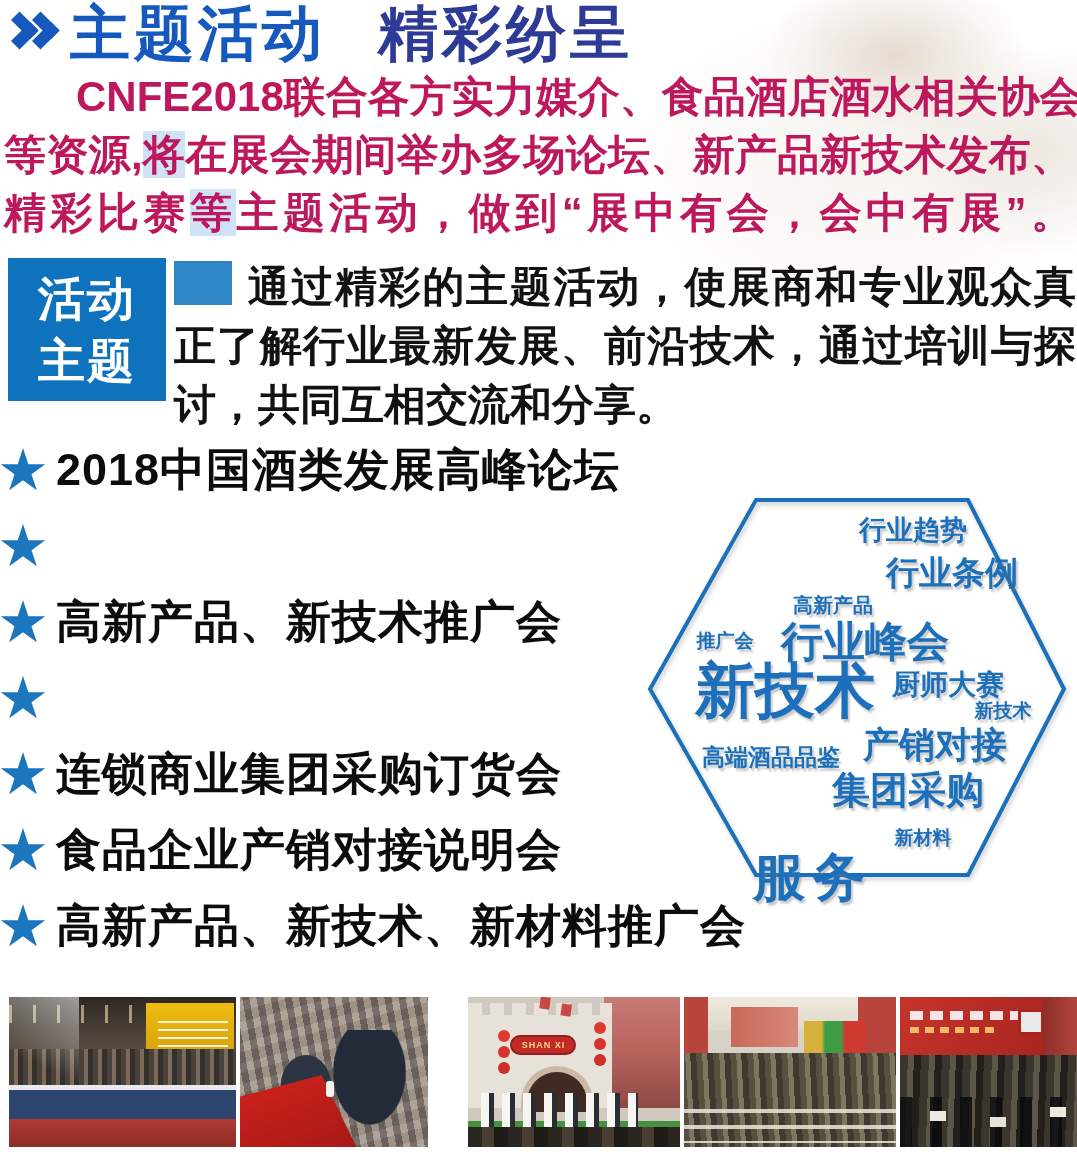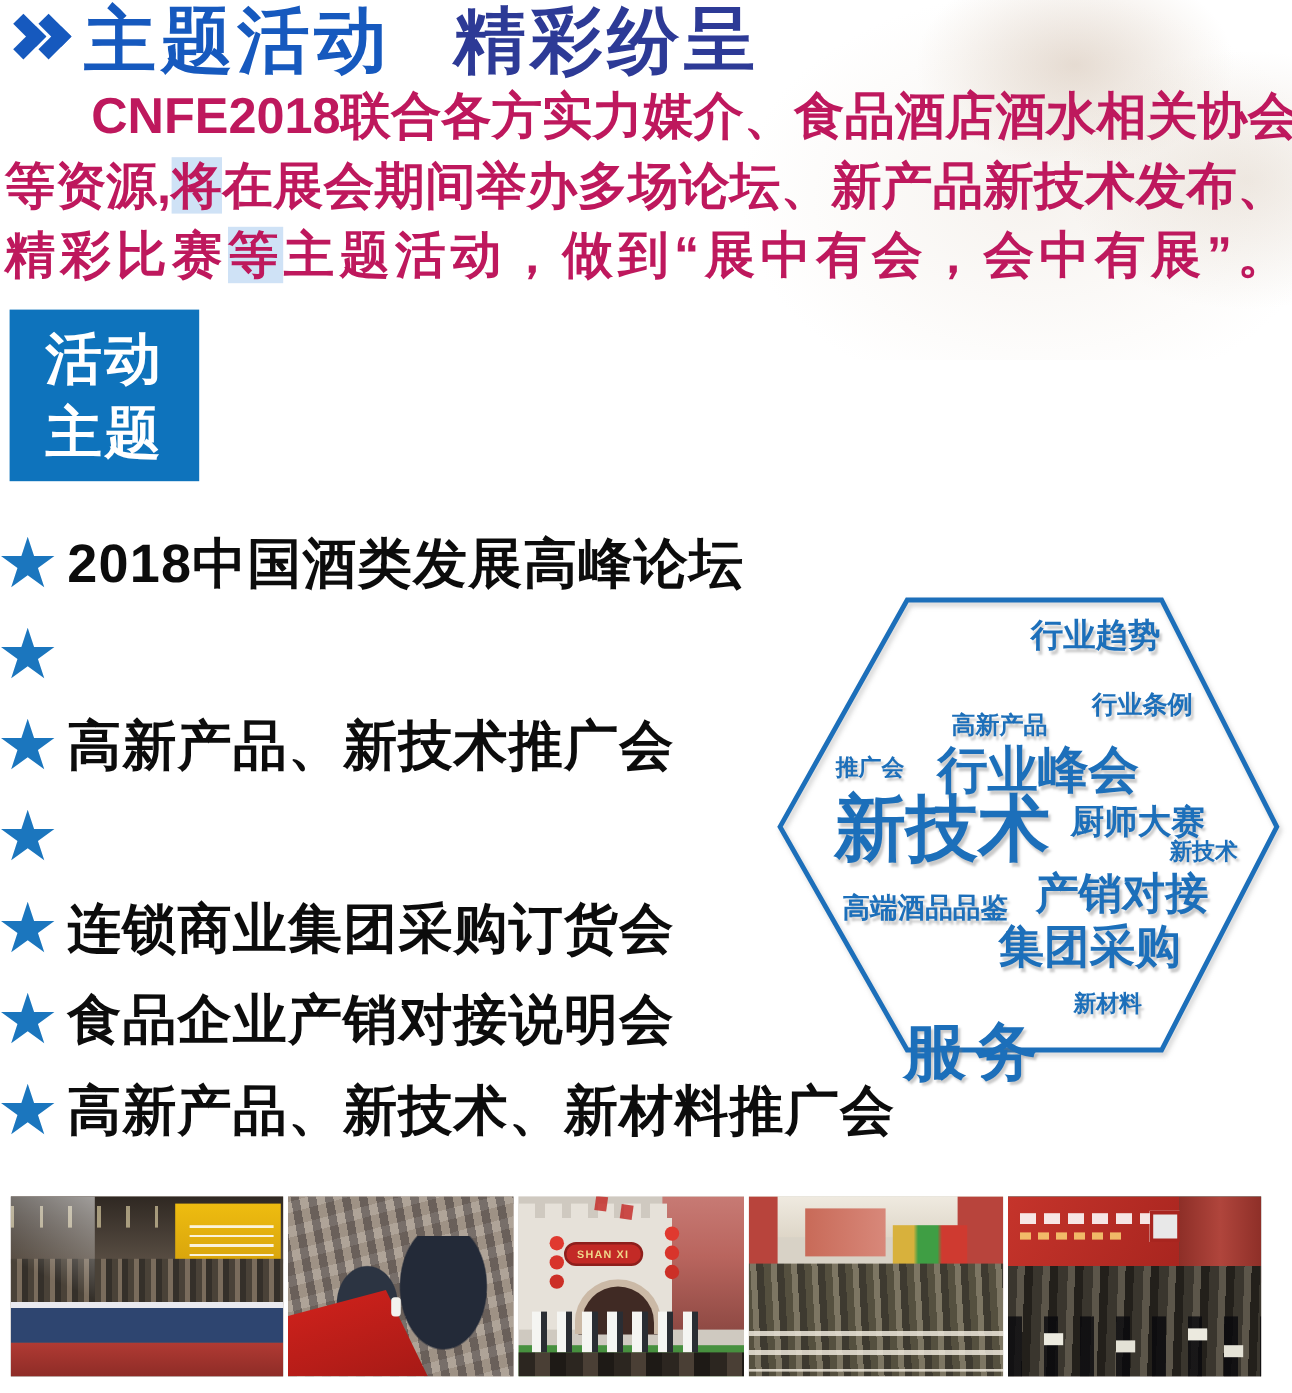--- a/index.html
+++ b/index.html
@@ -45,21 +45,21 @@
   .star{color:#1B76BE;font-size:58px;line-height:1;width:58px;margin-left:-6px;margin-right:4px;text-align:center;flex:0 0 auto;}
   .etext{font-size:45px;font-weight:900;color:#0c0c0c;white-space:nowrap;letter-spacing:1px;}
 
   
   .wordcloud{position:absolute;left:647px;top:493px;width:420px;height:390px;}
   .wordcloud svg{position:absolute;inset:0;filter:drop-shadow(2px 3px 2px rgba(120,120,120,.35));}
   .w{position:absolute;transform:translate(-50%,-50%);color:#1C6FBA;font-weight:800;white-space:nowrap;
      text-shadow:2px 3px 2px rgba(120,120,120,.40);line-height:1;}
   .w1{left:266px;top:37px;font-size:27px;}
   .w2{left:160px;top:79px;font-size:33px;}
-  .w3{left:305px;top:95px;font-size:21px;}
+  .w3{left:305px;top:79px;font-size:33px;}
   .w4{left:186px;top:112px;font-size:20px;}
   .w5{left:78px;top:147px;font-size:19px;}
   .w6{left:218px;top:149px;font-size:42px;}
   .w7{left:138px;top:198px;font-size:60px;font-weight:900;}
   .w8{left:301px;top:192px;font-size:28px;}
   .w9{left:356px;top:217px;font-size:19px;}
   .w10{left:288px;top:252px;font-size:36px;}
   .w11{left:124px;top:264px;font-size:23px;}
   .w12{left:261px;top:297px;font-size:38px;}
   .w13{left:166px;top:340px;font-size:52px;letter-spacing:8px;margin-top:44px;}
@@ -79,21 +79,21 @@
   .p1 .carpet{left:0;bottom:0;right:0;height:28px;background:linear-gradient(180deg,#b03a33,#8e2c27);}
   .p1 .flare{left:0;top:0;width:70px;height:100px;background:linear-gradient(205deg,rgba(255,255,255,.55),transparent 65%);}
 
   .p2{width:188px;background:#97897c;}
   .p2 .mottle{inset:0;background:repeating-linear-gradient(80deg,rgba(50,45,48,.45) 0 7px,rgba(172,162,150,.35) 7px 14px),repeating-linear-gradient(-15deg,rgba(242,236,228,.28) 0 9px,transparent 9px 20px);}
   .p2 .suit1{left:46%;top:22%;width:46%;height:70%;background:radial-gradient(ellipse at 50% 40%,#232a38 0 58%,transparent 60%);}
   .p2 .suit2{left:18%;top:38%;width:34%;height:48%;background:radial-gradient(ellipse at 50% 45%,#2c3442 0 55%,transparent 57%);}
   .p2 .red-table{left:0;bottom:0;width:62%;height:48%;background:linear-gradient(160deg,#d2221c,#a61a16);clip-path:polygon(0 30%,70% 0,100% 100%,0 100%);}
   .p2 .bottles{left:46%;top:56%;width:8px;height:16px;background:#f2f2ee;border-radius:3px;box-shadow:30px 14px 0 #ececе8,62px -8px 0 #f5f5f0,-20px 30px 0 #ececе8,44px 40px 0 #f2f2ee;}
 
-  .p3{width:188px;background:#cfc9c0;}
+  .p3{width:212px;background:#cfc9c0;margin-left:36px;}
   .p3 .hallbg{right:0;top:0;width:36%;height:74%;background:linear-gradient(180deg,#c77a74,#b9655e 45%,#8f4a44);}
   .p3 .castle{left:0;top:18px;width:68%;height:62%;background:#e6e1d9;}
   .p3 .crenel{left:0;top:6px;width:68%;height:14px;background:repeating-linear-gradient(90deg,#e6e1d9 0 14px,transparent 14px 22px);}
   .p3 .calli{left:34%;top:0;width:10px;height:12px;background:#c5302c;box-shadow:22px 4px 0 #c5302c;transform:rotate(8deg);opacity:.85;}
   .p3 .sign{left:20%;top:25%;width:66px;height:20px;background:#c32a26;border:2px solid #8e1f1c;border-radius:10px;color:#f0d98c;
             font-size:9px;font-weight:700;letter-spacing:1px;display:flex;align-items:center;justify-content:center;}
   .p3 .arch{left:25%;top:46%;width:72px;height:46px;background:#402a24;border:6px solid #cbb9a6;border-bottom:none;border-radius:40px 40px 0 0;}
   .p3 .lanterns{left:14%;top:22%;width:12px;height:12px;background:#e0392f;border-radius:50%;
                 box-shadow:0 16px 0 #d8342b,0 32px 0 #cc2f27,96px -8px 0 #e0392f,96px 8px 0 #d8342b,96px 24px 0 #cc2f27;}
   .p3 .floor{left:0;bottom:0;right:0;height:26px;background:#47903f;}
@@ -136,20 +136,25 @@
 
   <div class="intro">
     <div class="ln ln1"><span>CNFE2018联合各方实力媒介、食品酒店酒水相关协会</span></div>
     <div class="ln"><span>等资源,</span><span class="hl">将</span><span>在展会期间举办多场论坛、新产品新技术发布、</span></div>
     <div class="ln"><span>精彩比赛</span><span class="hl">等</span><span>主题活动，做到“展中有会，会中有展”。</span></div>
   </div>
 
   <div class="theme-box">
     <span>活动</span>
     <span>主题</span>
+  </div>
+  <div class="theme-para">
+    <div class="ln"><span class="blue-sq"></span><span>通过精彩的主题活动，使展商和专业观众真</span></div>
+    <div class="ln"><span>正了解行业最新发展、前沿技术，通过培训与探</span></div>
+    <div class="ln ln3"><span>讨，共同互相交流和分享。</span></div>
   </div>
 
   <ul class="events">
     <li>
         <span class="star">★</span>
         <span class="etext">2018中国酒类发展高峰论坛</span>
       </li>
     <li>
         <span class="star">★</span>
       </li>

